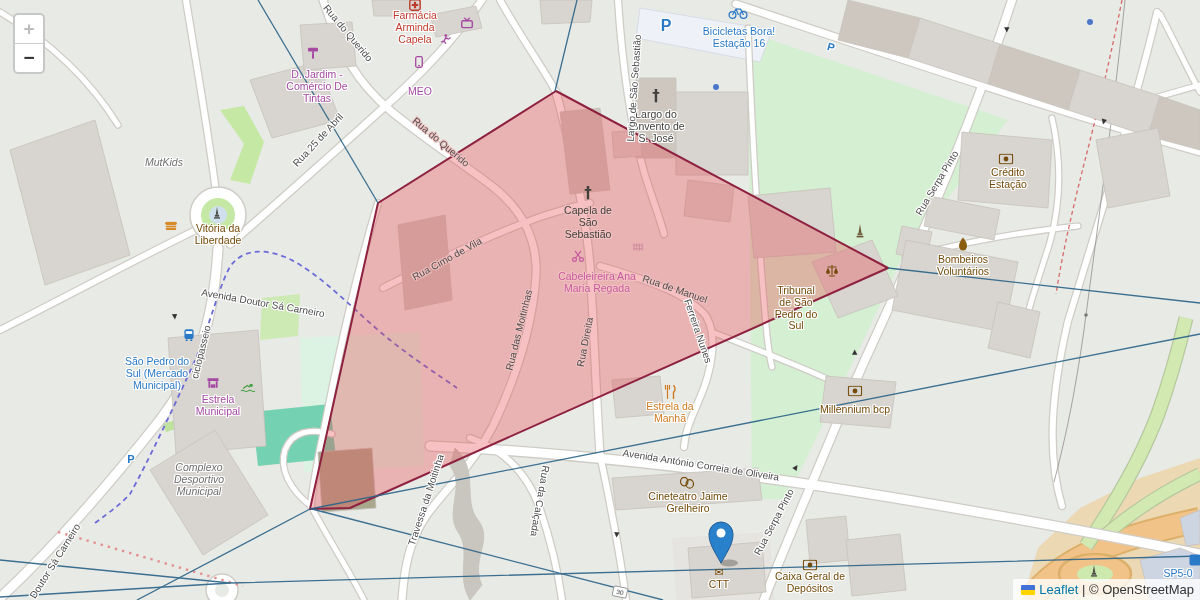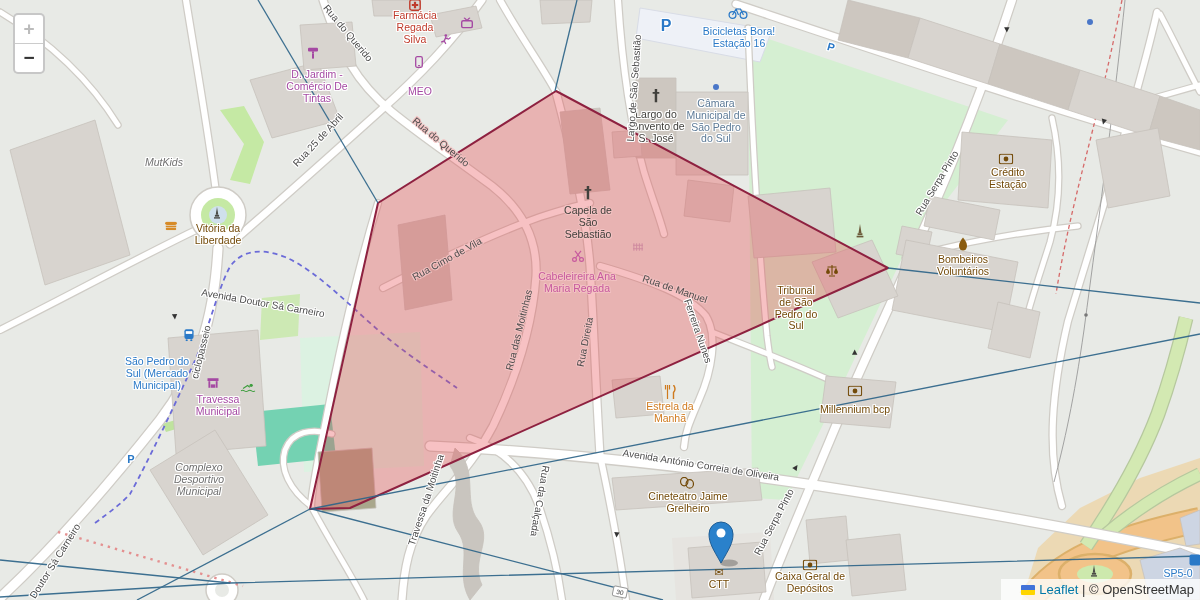--- a/index.html
+++ b/index.html
@@ -23,21 +23,21 @@
   .pdot{position:absolute;width:6px;height:6px;border-radius:50%;background:#4a77c8;
         transform:translate(-50%,-50%);pointer-events:none;}
   
   #zoomctl{position:absolute;left:13px;top:13px;width:28px;border:2px solid rgba(0,0,0,.22);
            border-radius:5px;background:#fff;z-index:40;}
   #zoomctl .zbtn{display:block;width:28px;height:28px;line-height:28px;text-align:center;
            font:bold 19px/28px "Liberation Sans",sans-serif;cursor:pointer;user-select:none;}
   #zoom-in{color:#bcbcbc;border-bottom:1px solid #ccc;border-radius:4px 4px 0 0;}
   #zoom-out{color:#333;border-radius:0 0 4px 4px;}
   
-  #attrib{position:absolute;right:0;bottom:0;height:21px;line-height:21px;padding:0 6px 0 20px;
+  #attrib{position:absolute;right:0;bottom:0;height:21px;line-height:21px;padding:0 6px 0 8px;
           background:rgba(255,255,255,.78);font:13px/21px "Liberation Sans",sans-serif;color:#333;
           z-index:40;white-space:nowrap;margin-left:12px;}
   #attrib a{color:#0078a8;text-decoration:none;cursor:pointer;}
   .uaflag{display:inline-block;width:14px;height:10px;margin-right:4px;vertical-align:-1px;
           background:linear-gradient(#4272d8 50%,#ffd500 50%);border-radius:1px;}
   #speed30{position:absolute;transform:translate(-50%,-50%) rotate(12deg);width:13px;height:9px;
            background:#fff;border:1px solid #999;border-radius:2px;font:6.5px/9px "Liberation Sans",sans-serif;
            text-align:center;color:#333;pointer-events:none;}
   #fuelbox{position:absolute;width:11px;height:11px;border-radius:2px;background:#2a79c7;
            transform:translate(-50%,-50%);pointer-events:none;}
@@ -430,37 +430,36 @@
   <span class="pdot" style="left:1090px;top:22px"></span>
   <span id="fuelbox" style="left:1195px;top:560px"></span>
 
   <span class="arrow" style="left:172px;top:313px;transform:rotate(175deg)">▲</span>
   <span class="arrow" style="left:1004px;top:26px;transform:rotate(180deg)">▲</span>
   <span class="arrow" style="left:1101px;top:118px;transform:rotate(195deg)">▲</span>
   <span class="arrow" style="left:793px;top:464px;transform:rotate(35deg)">▲</span>
   <span class="arrow" style="left:852px;top:349px">▲</span>
   <span class="arrow" style="left:614px;top:531px;transform:rotate(185deg)">▲</span>
 
-  <div class="lbl red" style="left:415px;top:28px;width:62px">Farmácia Regada Silva</div>
+  <div class="lbl red" style="left:415px;top:28px;width:62px">Farmácia Arminda Capela</div>
   <div class="lbl purple" style="left:420px;top:92px;width:40px">MEO</div>
   <div class="lbl purple" style="left:317px;top:87px;width:72px">D. Jardim - Comércio De Tintas</div>
   <div class="lbl blue" style="left:739px;top:38px;width:92px">Bicicletas Bora! Estação 16</div>
   <div class="lbl dark" style="left:656px;top:127px;width:64px">Largo do convento de S. José</div>
-  <div class="lbl steel" style="left:716px;top:121px;width:62px">Câmara Municipal de São Pedro do Sul</div>
   <div class="lbl dark in-poly" style="left:588px;top:223px;width:62px">Capela de São Sebastião</div>
-  <div class="lbl magenta in-poly" style="left:577px;top:283px;width:80px">Cabeleireira Ana Maria Regada</div>
+  <div class="lbl magenta in-poly" style="left:597px;top:283px;width:80px">Cabeleireira Ana Maria Regada</div>
   <div class="lbl brown" style="left:796px;top:308px;width:52px">Tribunal de São Pedro do Sul</div>
   <div class="lbl brown" style="left:1008px;top:179px;width:58px">Crédito Estação</div>
   <div class="lbl brown" style="left:963px;top:266px;width:72px">Bombeiros Voluntários</div>
   <div class="lbl brown" style="left:855px;top:410px;width:72px">Millennium bcp</div>
   <div class="lbl orange" style="left:670px;top:413px;width:62px">Estrela da Manhã</div>
   <div class="lbl brown" style="left:688px;top:503px;width:100px">Cineteatro Jaime Grelheiro</div>
   <div class="lbl brown" style="left:719px;top:585px;width:40px">CTT</div>
   <div class="lbl brown" style="left:810px;top:583px;width:84px">Caixa Geral de Depósitos</div>
-  <div class="lbl purple" style="left:218px;top:406px;width:70px">Travessa Municipal</div>
+  <div class="lbl purple" style="left:218px;top:406px;width:70px">Estrela Municipal</div>
   <div class="lbl blue" style="left:157px;top:374px;width:74px">São Pedro do Sul (Mercado Municipal)</div>
   <div class="lbl grayit" style="left:164px;top:163px;width:70px">MutKids</div>
   <div class="lbl brown" style="left:218px;top:235px;width:84px">Vitória da Liberdade</div>
   <div class="lbl grayit" style="left:199px;top:480px;width:80px">Complexo Desportivo Municipal</div>
   <div class="lbl blue" style="left:1178px;top:574px;width:60px;white-space:nowrap">SP5-0</div>
 
   <div class="lbl blue" style="left:666px;top:26px;font-size:16px;font-weight:bold">P</div>
   <div class="lbl blue" style="left:831px;top:47px;font-size:11px;font-weight:bold;transform:translate(-50%,-50%) rotate(15deg)">P</div>
   <div class="lbl blue" style="left:131px;top:459px;font-size:11px;font-weight:bold">P</div>
 

